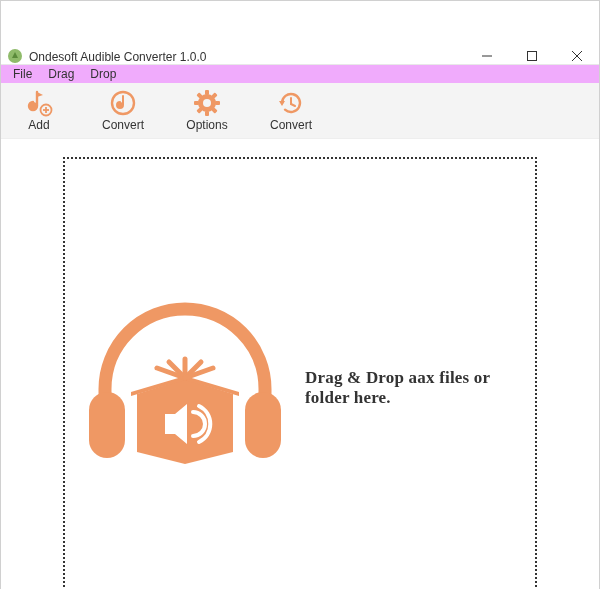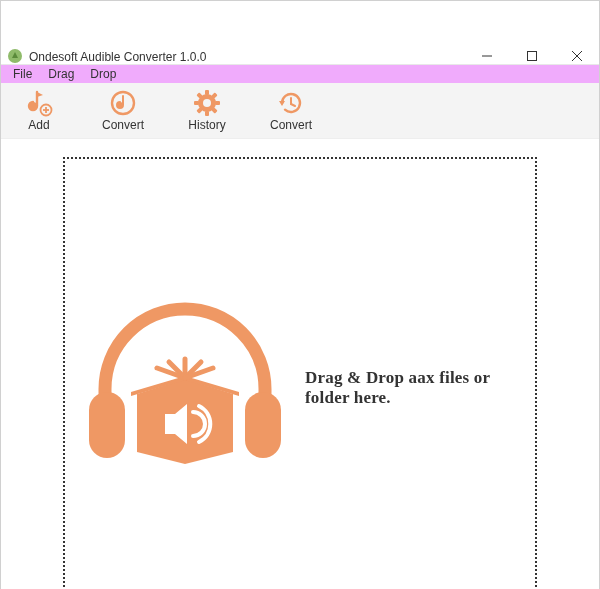--- a/index.html
+++ b/index.html
@@ -109,21 +109,21 @@
             <rect x="1" y="12" width="5" height="4" rx="1"></rect>
             <rect x="22" y="12" width="5" height="4" rx="1"></rect>
             <rect x="12" y="1" width="4" height="5" rx="1" transform="rotate(45 14 14)"></rect>
             <rect x="12" y="22" width="4" height="5" rx="1" transform="rotate(45 14 14)"></rect>
             <rect x="1" y="12" width="5" height="4" rx="1" transform="rotate(45 14 14)"></rect>
             <rect x="22" y="12" width="5" height="4" rx="1" transform="rotate(45 14 14)"></rect>
           </g>
           <circle cx="14" cy="14" r="4" fill="#f4f4f4"></circle>
         </svg>
       </span>
-      <span class="tlabel">History</span>
+      <span class="tlabel">Options</span>
     </div>
 
     <div class="tool-btn">
       <span class="ticon accent">
         <svg viewBox="0 0 28 28" width="28" height="28">
           <path d="M5 14 a9 9 0 1 1 3 6.7" fill="none" stroke="#ef9864" stroke-width="2.4" stroke-linecap="round"></path>
           <polygon points="2,12 8,12 5,17" fill="#ef9864"></polygon>
           <line x1="14" y1="9" x2="14" y2="15" stroke="#ef9864" stroke-width="2" stroke-linecap="round"></line>
           <line x1="14" y1="15" x2="18" y2="17" stroke="#ef9864" stroke-width="2" stroke-linecap="round"></line>
         </svg>

